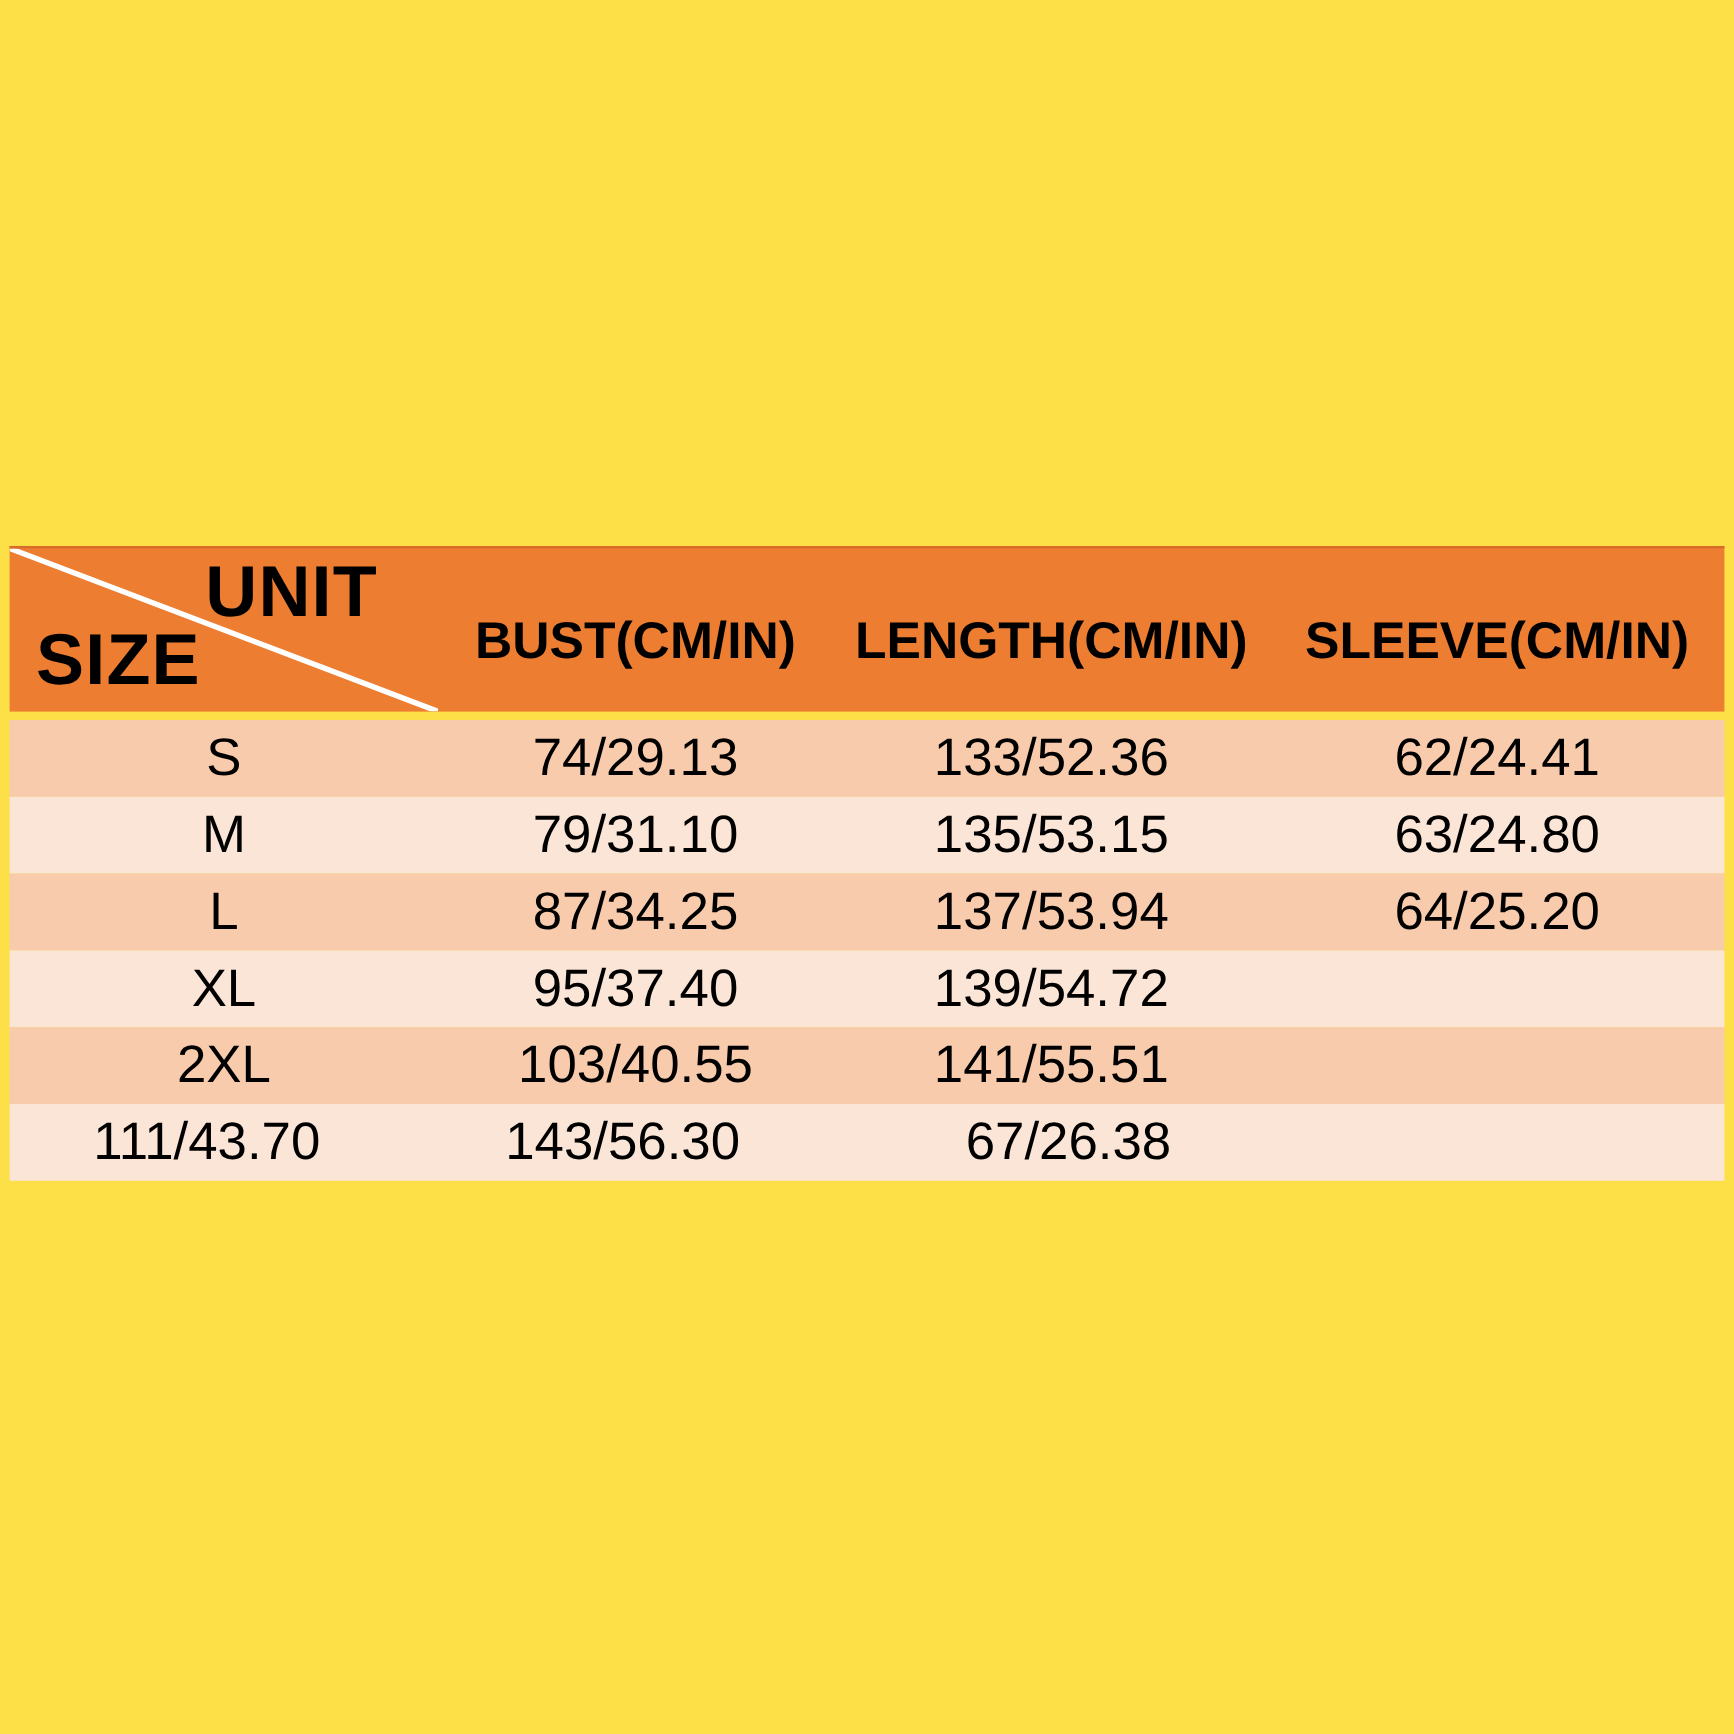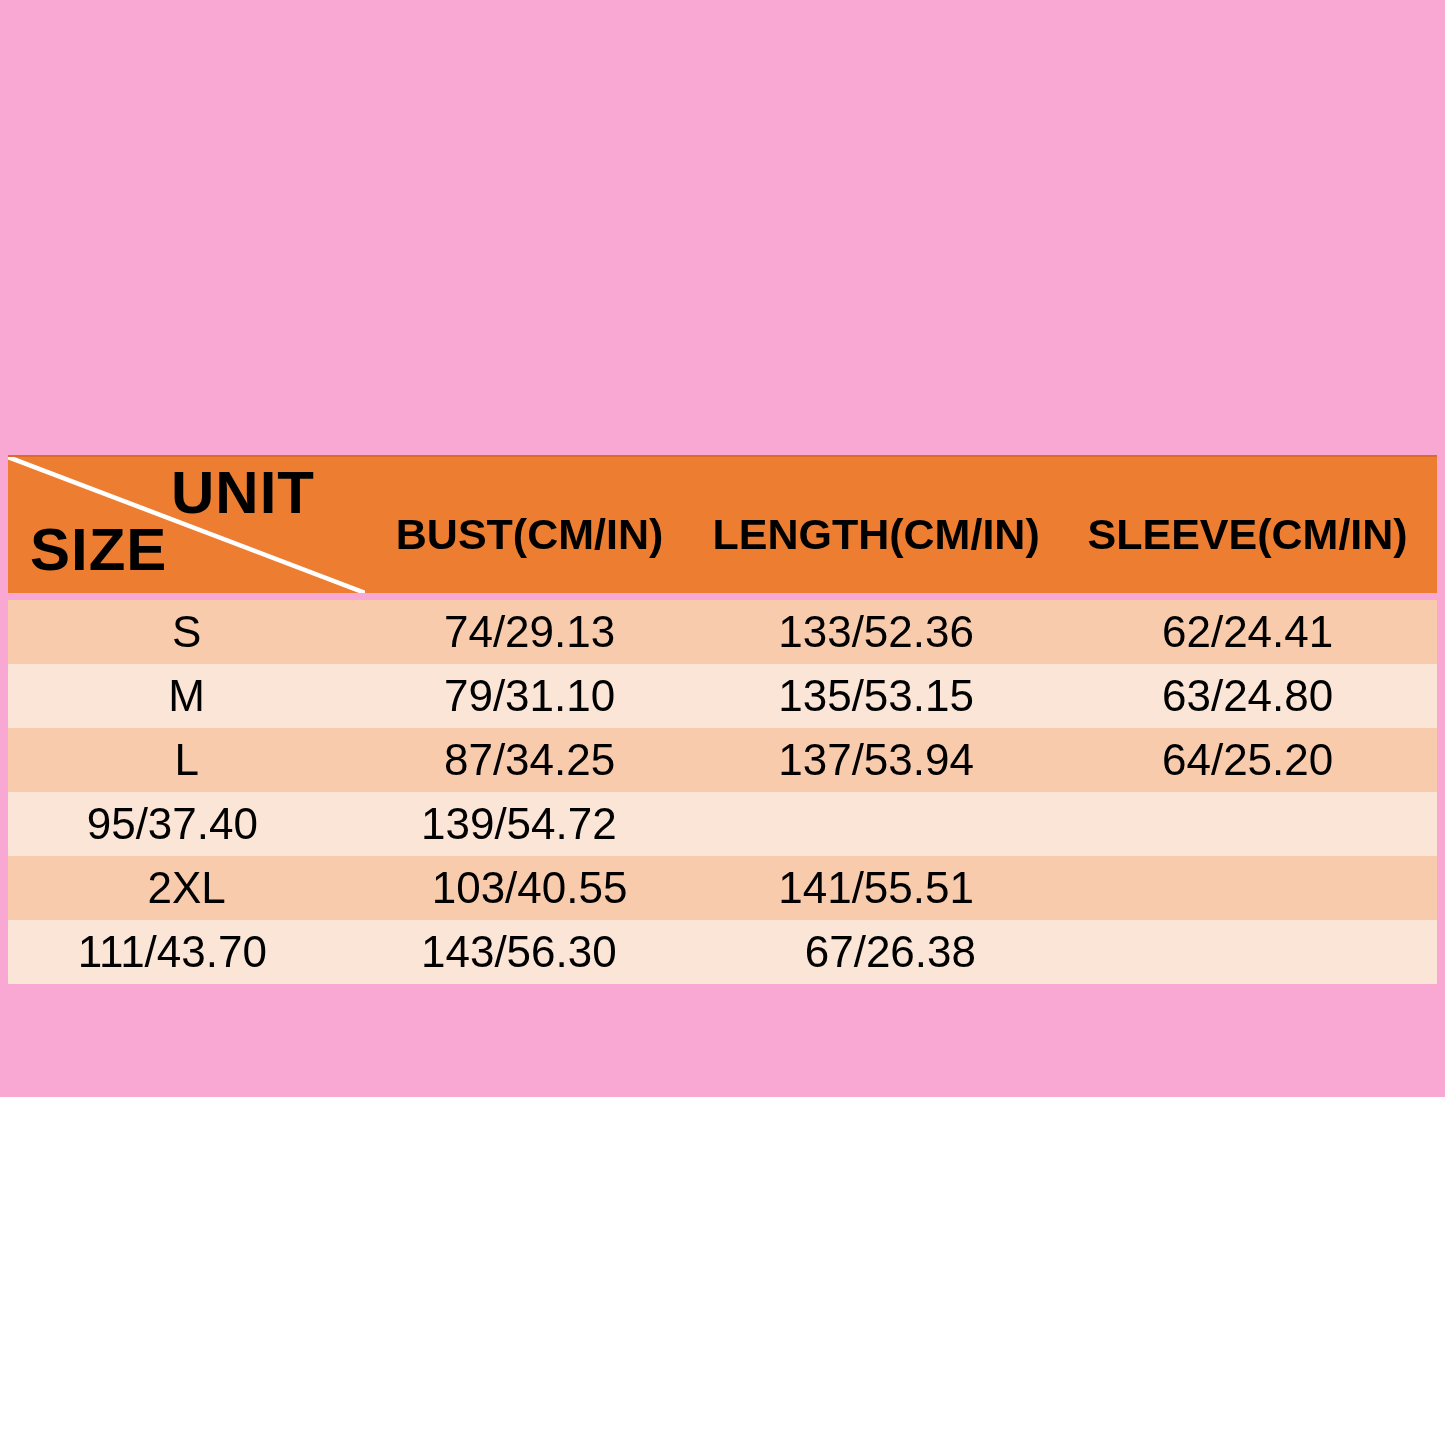--- a/index.html
+++ b/index.html
@@ -8,22 +8,22 @@
     background: #ffffff;
     width: 1445px;
     height: 1445px;
     font-family: "Liberation Sans", "DejaVu Sans", sans-serif;
     color: #000000;
     -webkit-font-smoothing: antialiased;
   }
   .canvas {
     position: relative;
     width: 1445px;
-    height: 1097px;
-    background: #f9a8d4;
+    height: 1445px;
+    background: #fde047;
     overflow: hidden;
   }
   .size-chart {
     position: absolute;
     left: 8px;
     top: 455px;
     width: 1429px;
   }
   
   .header-row {
@@ -127,20 +127,21 @@
     </div>
 
     <div class="data-row alt-dark">
       <div class="col-1 data-cell">L</div>
       <div class="col-2 data-cell">87/34.25</div>
       <div class="col-3 data-cell">137/53.94</div>
       <div class="col-4 data-cell">64/25.20</div>
     </div>
 
     <div class="data-row alt-light">
+      <div class="col-1 data-cell">XL</div>
       <div class="col-2 data-cell">95/37.40</div>
       <div class="col-3 data-cell">139/54.72</div>
     </div>
 
     <div class="data-row alt-dark">
       <div class="col-1 data-cell">2XL</div>
       <div class="col-2 data-cell">103/40.55</div>
       <div class="col-3 data-cell">141/55.51</div>
     </div>
 

